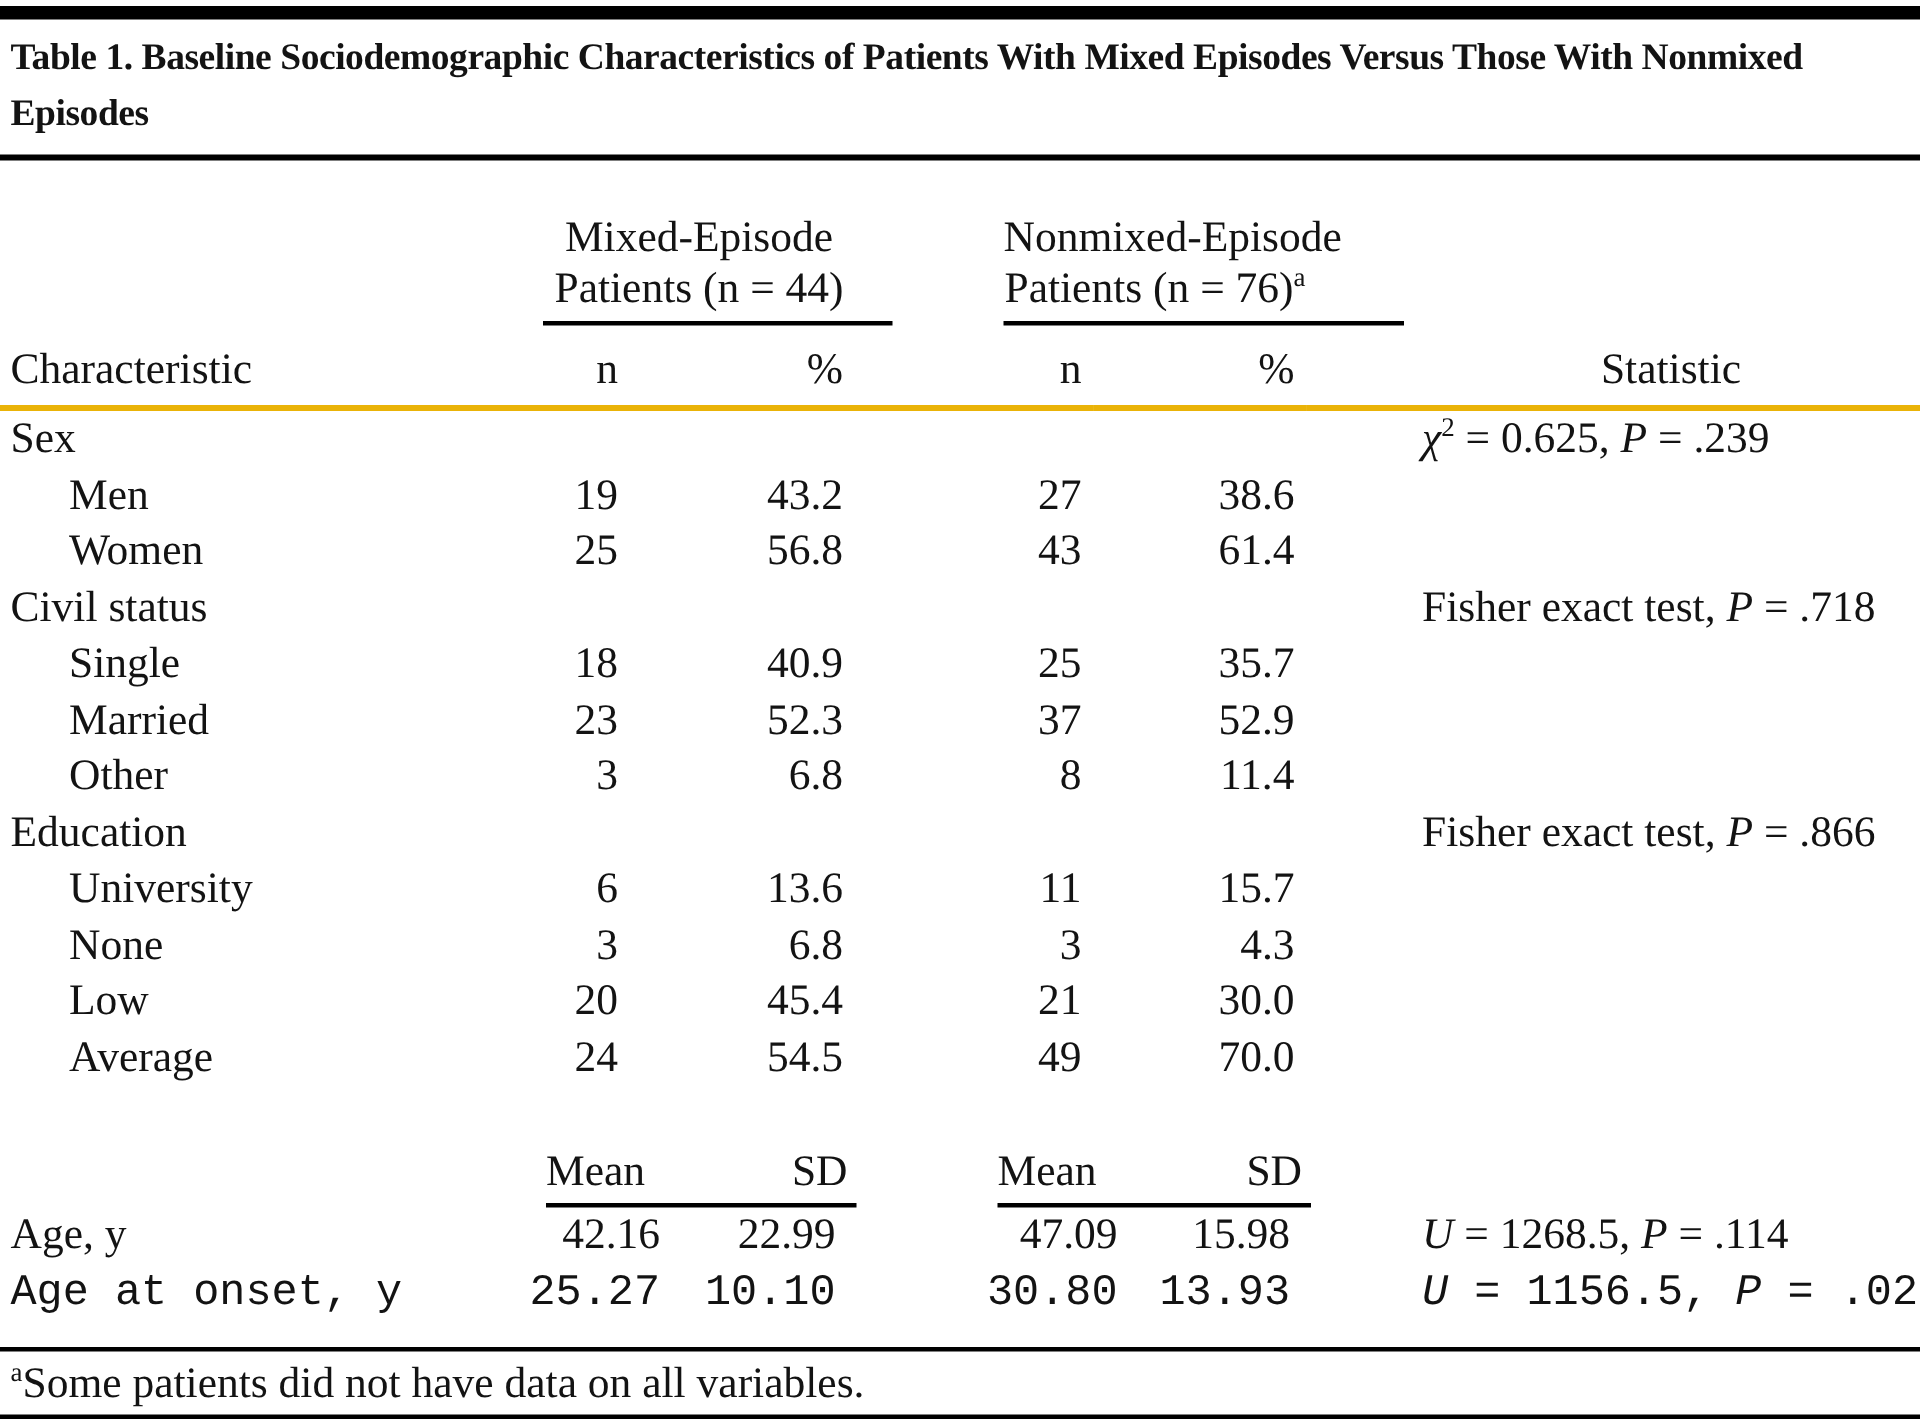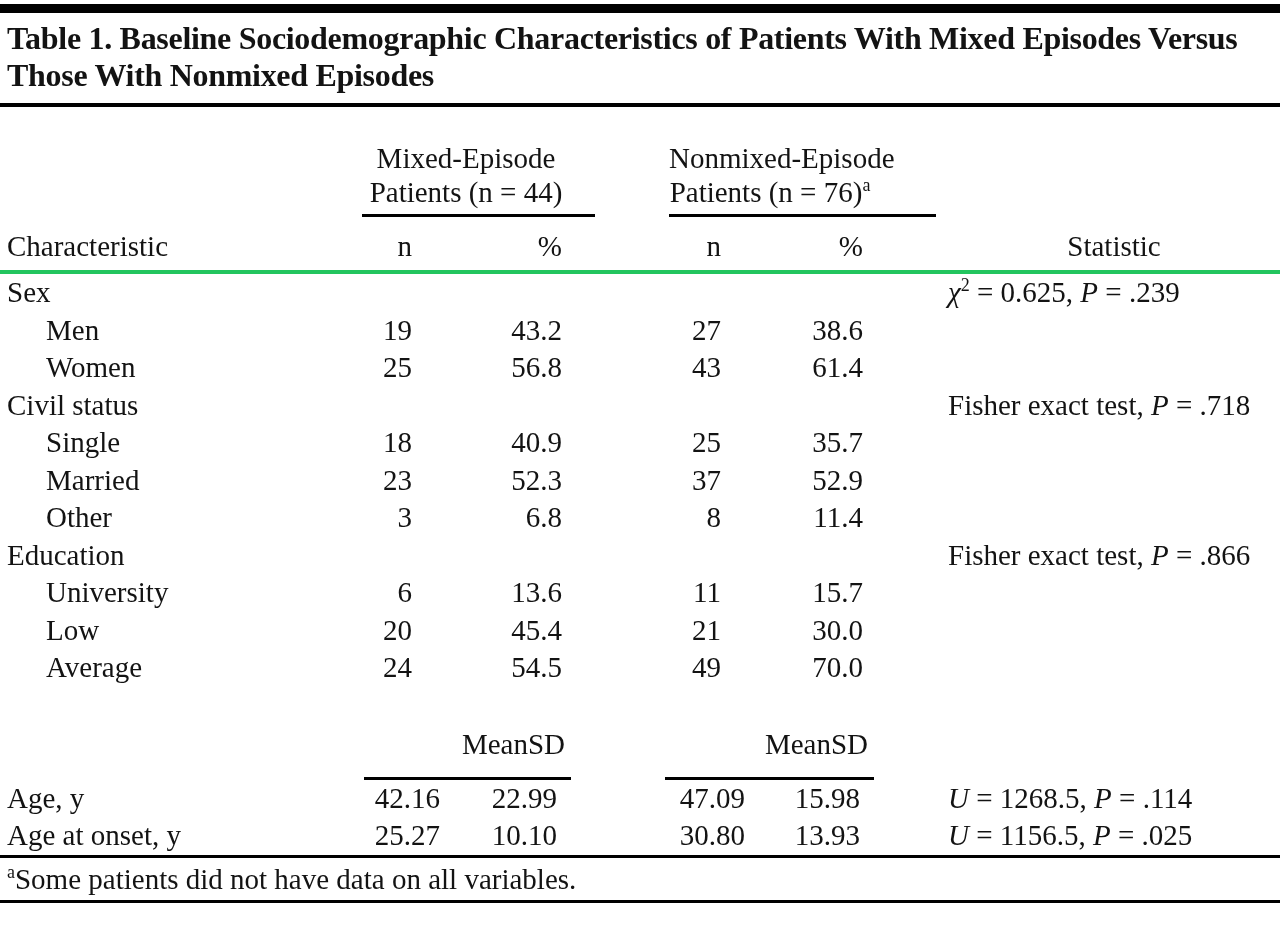--- a/index.html
+++ b/index.html
@@ -9,21 +9,21 @@
     color:#131313;
     -webkit-font-smoothing:antialiased;
   }
   .page{width:1280px;overflow:hidden;}
   .rule{background:#000;}
   .rule-top{height:9px;margin-top:4px;}
   .rule-mid{height:4px;}
   .rule-thin{height:3px;}
   .title{
     font-weight:bold;
-    font-size:32px;
+    font-size:25px;
     line-height:37px;
     letter-spacing:-0.3px;
     padding:7px 8px 9px 7px;
   }
   table{border-collapse:collapse;table-layout:fixed;width:1280px;font-size:29px;margin-top:28px;}
   th,td{padding:0;font-weight:normal;overflow:visible;white-space:nowrap;}
   
   col.c-char{width:330px;}
   col.c-n1{width:90px;}
   col.c-p1{width:150px;}
@@ -37,37 +37,37 @@
   col.b-m2{width:188px;}
   col.b-s2{width:115px;}
   col.b-stat{width:412px;}
 
   .grp-row th{vertical-align:bottom;text-align:center;line-height:34px;padding-top:6px;}
   .grp1{padding-left:32px;}
   .grp2{padding-left:99px;}
   .g-rule{height:3px;background:#000;margin:5px auto 0;}
   .g-rule1{width:233px;}
   .g-rule2{width:267px;}
-  .colhead-row th{vertical-align:bottom;padding-bottom:7px;height:46px;border-bottom:4px solid #22c55e;}
+  .colhead-row th{vertical-align:bottom;padding-bottom:7px;height:46px;border-bottom:4px solid #eab308;}
   .colhead-row .h-char{text-align:left;padding-left:7px;}
   .colhead-row .h-stat{text-align:center;padding-left:77px;}
   .num{text-align:right;padding-right:8px;}
   tbody td{line-height:37.5px;vertical-align:baseline;}
   .lbl{padding-left:7px;}
   .indent{padding-left:46px;}
   .stat{padding-left:77px;}
   .b-statpad{padding-left:80px;}
   sup{font-size:62%;line-height:0;}
   .it{font-style:italic;}
 
   .ms-row td{padding-top:12px;}
-  .ms-box{display:flex;justify-content:flex-end;border-bottom:3px solid #000;padding-bottom:16px;line-height:34px;}
+  .ms-box{display:flex;justify-content:space-between;border-bottom:3px solid #000;padding-bottom:4px;line-height:34px;}
   .ms-box1{margin-left:34px;width:201px;padding-right:6px;}
   .ms-box2{margin-left:100px;width:203px;padding-right:6px;}
-  .age-last td{padding-bottom:0;}
+  .age-last td{padding-bottom:18px;font-family:Liberation Mono, monospace;}
   .footnote{font-size:29px;line-height:42px;padding-left:7px;}
 </style>
 </head>
 <body>
 
 <div class="page">
 
   <div class="rule rule-top"></div>
 
   <div class="title">Table 1. Baseline Sociodemographic Characteristics of Patients With Mixed Episodes Versus Those With Nonmixed Episodes</div>
@@ -178,20 +178,28 @@
       </tr>
       <tr>
         <td class="lbl indent">University</td>
         <td class="num">6</td>
         <td class="num">13.6</td>
         <td class="num">11</td>
         <td class="num">15.7</td>
         <td class="stat"></td>
       </tr>
       <tr>
+        <td class="lbl indent">None</td>
+        <td class="num">3</td>
+        <td class="num">6.8</td>
+        <td class="num">3</td>
+        <td class="num">4.3</td>
+        <td class="stat"></td>
+      </tr>
+      <tr>
         <td class="lbl indent">Low</td>
         <td class="num">20</td>
         <td class="num">45.4</td>
         <td class="num">21</td>
         <td class="num">30.0</td>
         <td class="stat"></td>
       </tr>
       <tr>
         <td class="lbl indent">Average</td>
         <td class="num">24</td>

